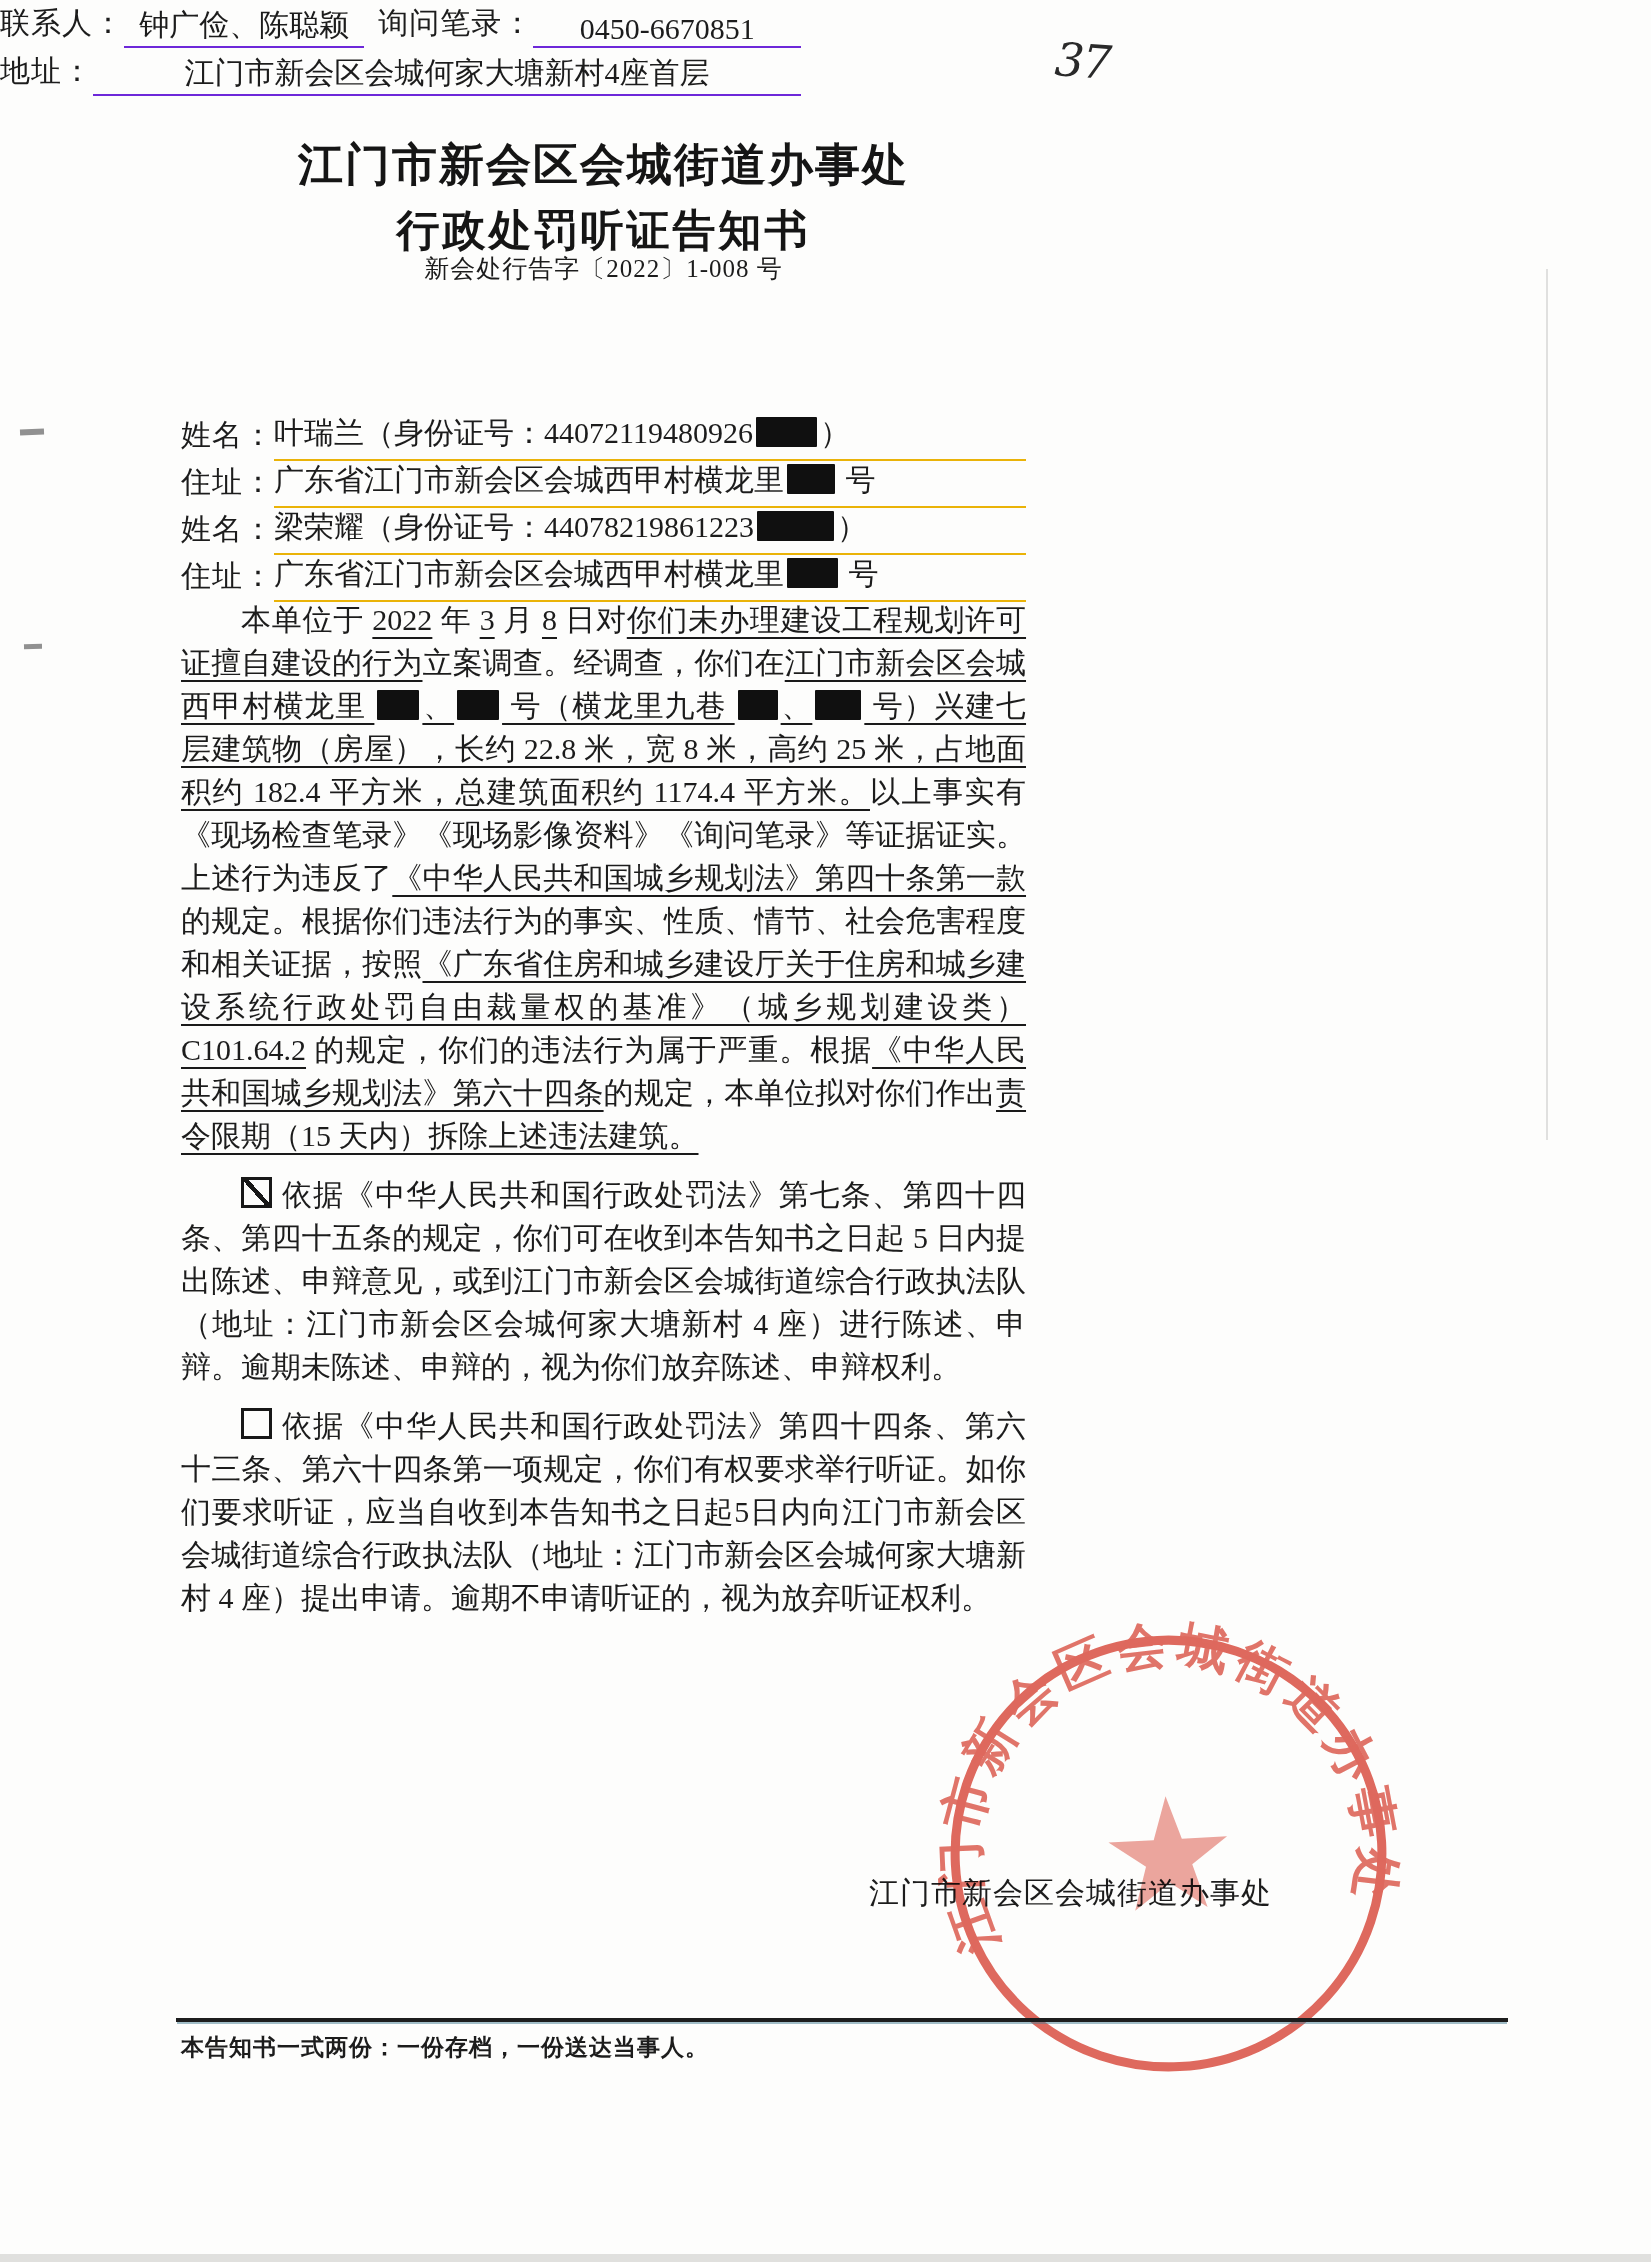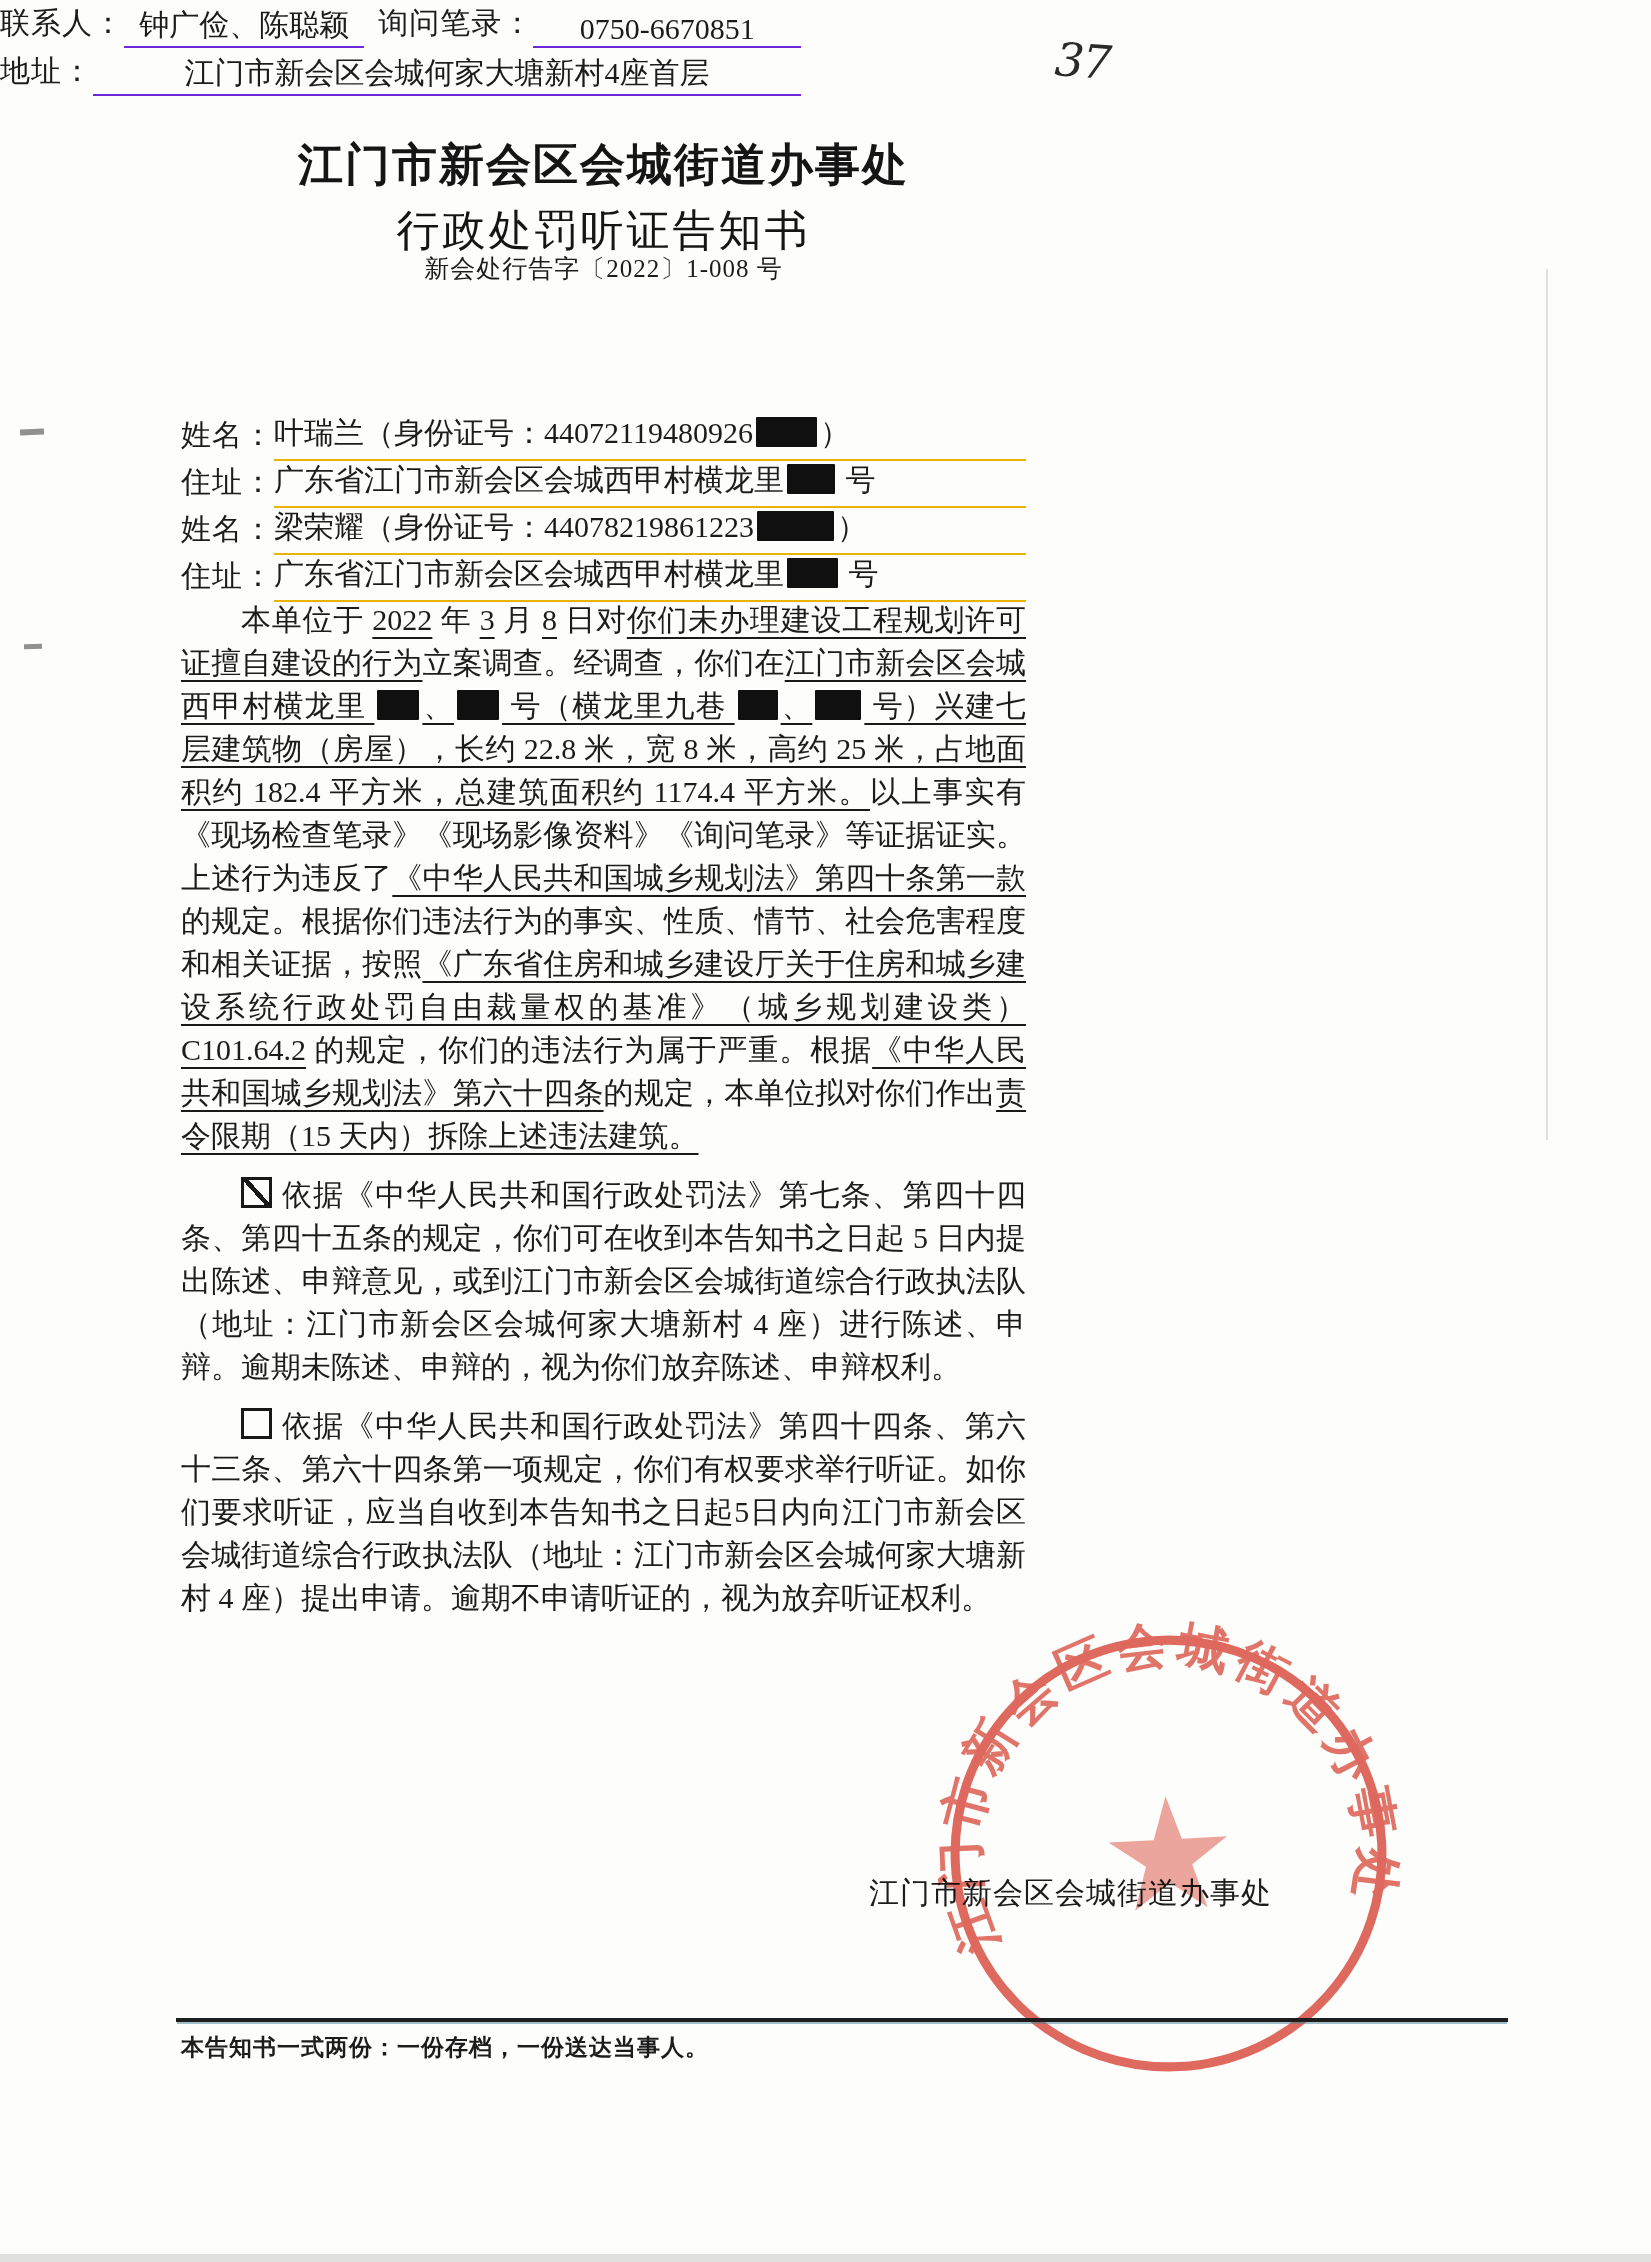--- a/index.html
+++ b/index.html
@@ -15,21 +15,21 @@
   .edge-line{position:absolute;left:1546px;top:269px;width:2px;height:871px;background:#c9c9c7;opacity:.55;}
   .artifact{position:absolute;background:#4a4a4a;opacity:.6;}
   .a1{left:20px;top:429px;width:24px;height:6px;transform:rotate(-2deg);}
   .a2{left:24px;top:644px;width:18px;height:5px;transform:rotate(-1deg);}
   .bottom-strip{position:absolute;left:0;top:2254px;width:100%;height:8px;background:#bdbdba;opacity:.45;}
 
   
   .title1{top:135px;text-align:center;font-family:"Liberation Sans","DejaVu Sans",sans-serif;
     font-weight:900;font-size:45px;letter-spacing:2px;color:#151515;}
   .title2{top:202px;text-align:center;font-family:"Liberation Sans","DejaVu Sans",sans-serif;
-    font-weight:400;font-size:43px;letter-spacing:3px;color:#151515;}
+    font-weight:700;font-size:43px;letter-spacing:3px;color:#151515;}
   .docnum{top:252px;text-align:center;font-size:25px;letter-spacing:1px;}
 
   
   .recipients{top:414px;}
   .rrow{display:flex;height:47px;font-size:30px;align-items:flex-end;}
   .rlabel{flex:none;padding-bottom:5px;letter-spacing:1px;}
   .rvalue{flex:1;border-bottom:2px solid #eab308;padding-bottom:5px;white-space:nowrap;overflow:hidden;}
 
   
   .body{top:598px;font-size:30px;line-height:43px;text-align:justify;text-justify:inter-character;}
@@ -103,21 +103,21 @@
     <p class="para"><span>本单位于 </span><span class="u">2022</span><span> 年 </span><span class="u">3</span><span> 月 </span><span class="u">8</span><span> 日对</span><span class="u">你们未办理建设工程规划许可证擅自建设的行为</span><span>立案调查。经调查，你们在</span><span class="u">江门市新会区会城西甲村横龙里 </span><span class="redact" style="width: 42px;"></span><span class="u">、</span><span class="redact" style="width: 42px;"></span><span class="u"> 号（横龙里九巷 </span><span class="redact" style="width: 40px;"></span><span class="u">、</span><span class="redact" style="width: 46px;"></span><span class="u"> 号）兴建七层建筑物（房屋），长约 22.8 米，宽 8 米，高约 25 米，占地面积约 182.4 平方米，总建筑面积约 1174.4 平方米。</span><span>以上事实有《现场检查笔录》《现场影像资料》《询问笔录》等证据证实。上述行为违反了</span><span class="u">《中华人民共和国城乡规划法》第四十条第一款</span><span>的规定。根据你们违法行为的事实、性质、情节、社会危害程度和相关证据，按照</span><span class="u">《广东省住房和城乡建设厅关于住房和城乡建设系统行政处罚自由裁量权的基准》（城乡规划建设类）C101.64.2</span><span> 的规定，你们的违法行为属于严重。根据</span><span class="u">《中华人民共和国城乡规划法》第六十四条</span><span>的规定，本单位拟对你们作出</span><span class="u">责令限期（15 天内）拆除上述违法建筑。</span></p>
     <p class="para"><span class="checkbox checked"></span><span><span>依据《中华人民共和国行政处罚法》第七条、第四十四条、第四十五条的规定，你们可在收到本告知书之日起 5 日内提出陈述、申辩意见，或到江门市新会区会城街道综合行政执法队（地址：江门市新会区会城何家大塘新村 4 座）进行陈述、申辩。逾期未陈述、申辩的，视为你们放弃陈述、申辩权利。</span></span></p>
     <p class="para"><span class="checkbox"></span><span><span>依据《中华人民共和国行政处罚法》第四十四条、第六十三条、第六十四条第一项规定，你们有权要求举行听证。如你们要求听证，应当自收到本告知书之日起5日内向江门市新会区会城街道综合行政执法队（地址：江门市新会区会城何家大塘新村 4 座）提出申请。逾期不申请听证的，视为放弃听证权利。</span></span></p>
   </div>
 
   <div class="contacts">
     <div class="crow">
       <span class="clabel">联系人：</span>
       <span class="cvalue cv-person">钟广俭、陈聪颖</span>
       <span class="clabel">询问笔录：</span>
-      <span class="cvalue cv-phone">0750-6670851</span>
+      <span class="cvalue cv-phone">0450-6670851</span>
     </div>
     <div class="crow">
       <span class="clabel">地址：</span>
       <span class="cvalue cv-address">江门市新会区会城何家大塘新村4座首层</span>
     </div>
   </div>
 
   <div class="sig-org">江门市新会区会城街道办事处</div>
 
   <svg class="seal" viewBox="0 0 460 460" aria-hidden="true">

